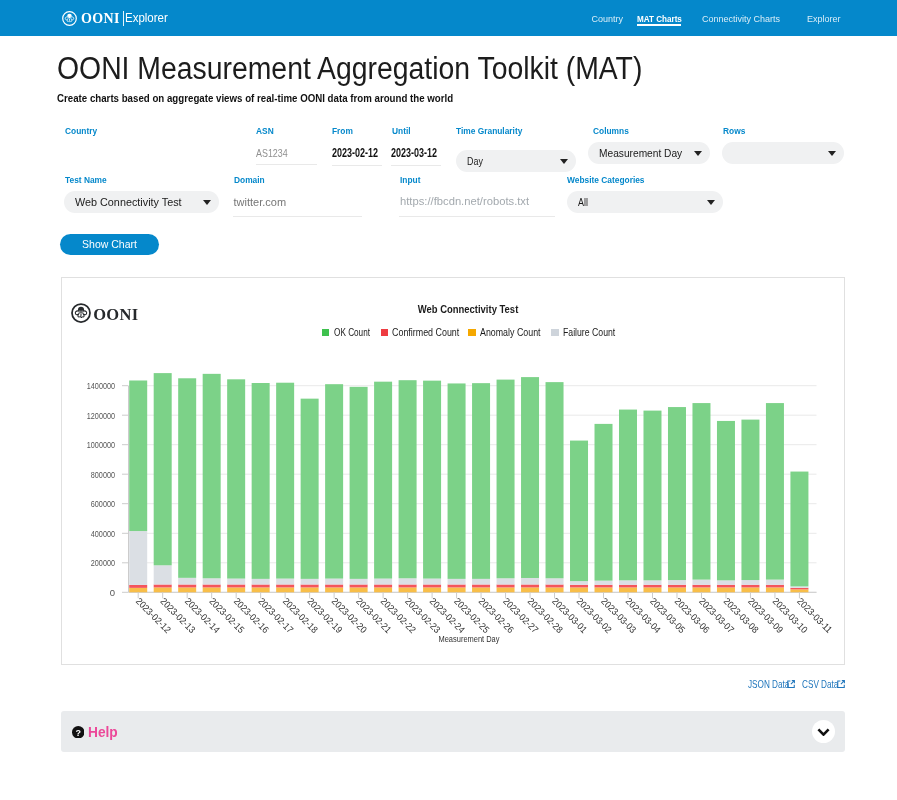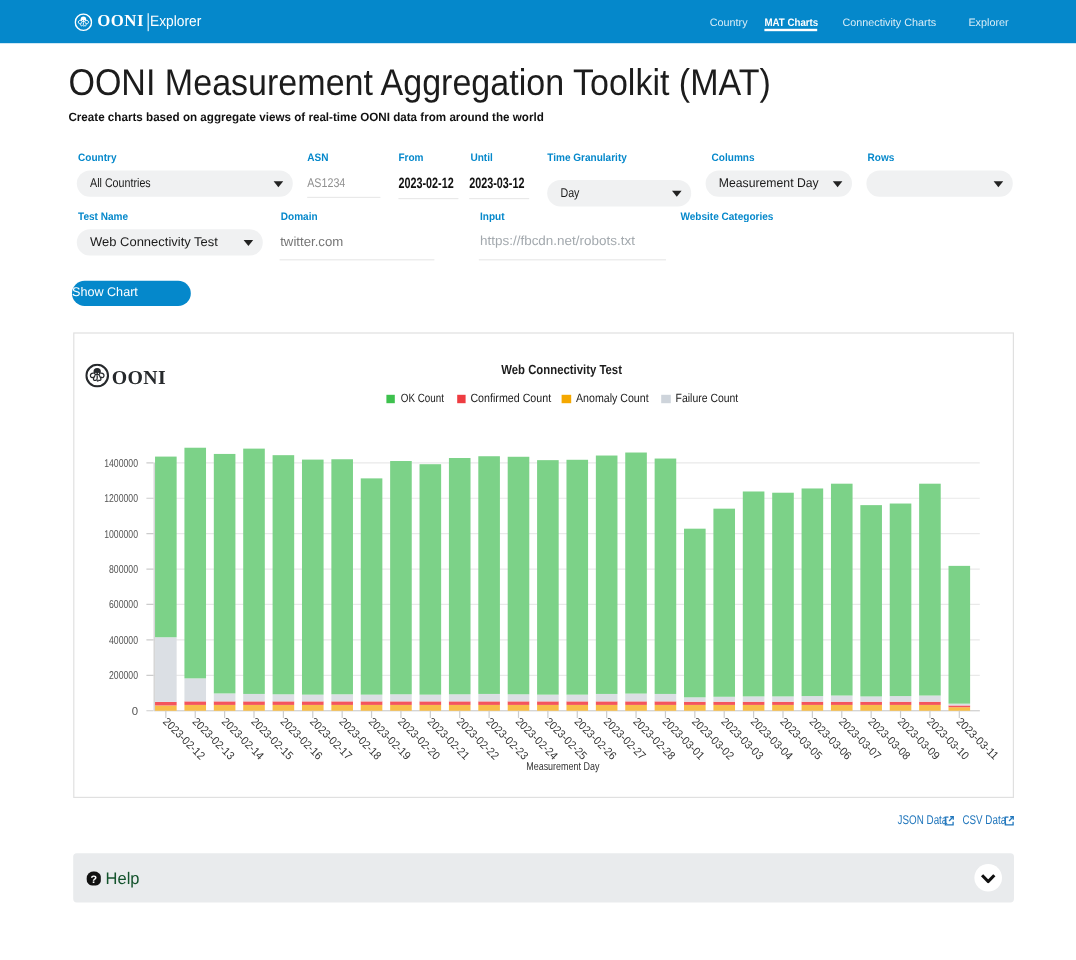--- a/index.html
+++ b/index.html
@@ -40,24 +40,20 @@
 <div class="abs" style="left:57px;top:93.8px;font-size:10px;line-height:10px;font-weight:bold;color:#111;transform:scaleX(.97);transform-origin:0 0">Create charts based on aggregate views of real-time OONI data from around the world</div>
 
 <div class="lab" style="left:64.5px;top:127.2px">Country</div>
 <div class="lab" style="left:256px;top:127.2px">ASN</div>
 <div class="lab" style="left:331.5px;top:127.2px">From</div>
 <div class="lab" style="left:391.5px;top:127.2px">Until</div>
 <div class="lab" style="left:456px;top:127.2px">Time Granularity</div>
 <div class="lab" style="left:593px;top:127.2px">Columns</div>
 <div class="lab" style="left:723px;top:127.2px">Rows</div>
 
-<div class="sel" style="left:64.4px;top:142px;width:179.6px;height:22px;">
-      <span>All Countries</span>
-      <i></i>
-    </div>
 <div class="abs" style="left:256px;top:147.5px;font-size:10.5px;line-height:11px;color:#909090;transform:scaleX(.85);transform-origin:0 0">AS1234</div>
 <div class="ul" style="left:255.6px;top:164px;width:61.3px"></div>
 <div class="abs" style="left:331.7px;top:147.3px;font-size:12.5px;line-height:13px;font-weight:600;color:#111;transform:scaleX(.72);transform-origin:0 0">2023-02-12</div>
 <div class="ul" style="left:331.7px;top:164.5px;width:50px"></div>
 <div class="abs" style="left:391px;top:147.3px;font-size:12.5px;line-height:13px;font-weight:600;color:#111;transform:scaleX(.72);transform-origin:0 0">2023-03-12</div>
 <div class="ul" style="left:390.5px;top:164.5px;width:50px"></div>
 <div class="sel" style="left:456px;top:150px;width:120px;height:22px;">
       <span>Day</span>
       <i></i>
     </div>
@@ -76,22 +72,26 @@
 <div class="lab" style="left:567px;top:175.6px">Website Categories</div>
 
 <div class="sel" style="left:63.5px;top:191px;width:155.5px;height:22px;">
       <span style="transform:scaleX(1.03)">Web Connectivity Test</span>
       <i></i>
     </div>
 <div class="abs" style="left:233.5px;top:197px;font-size:11px;line-height:11.5px;color:#767676">twitter.com</div>
 <div class="ul" style="left:232.5px;top:215.5px;width:129px"></div>
 <div class="abs" style="left:399.5px;top:195.8px;font-size:11px;line-height:11.5px;color:#A3A9AE;transform:scaleX(1.02);transform-origin:0 0">https://fbcdn.net/robots.txt</div>
 <div class="ul" style="left:398.5px;top:215.5px;width:156px"></div>
-
-<div class="abs" style="left:60px;top:234px;width:99px;height:20.5px;background:#0588CB;border-radius:10.5px;color:#fff;font-size:10.5px;text-align:left;line-height:20.5px">Show Chart</div>
+<div class="sel" style="left:567px;top:191px;width:155.5px;height:22px;">
+      <span>All</span>
+      <i></i>
+    </div>
+
+<div class="abs" style="left:60px;top:234px;width:99px;height:20.5px;background:#0588CB;border-radius:10.5px;color:#fff;font-size:10.5px;text-align:center;line-height:20.5px">Show Chart</div>
 
 <div class="abs" style="left:60.5px;top:277px;width:784px;height:388px;border:1px solid #e0e0e0;background:#fff">
 <svg width="784" height="388" viewBox="0 0 784 388" style="position:absolute;left:0;top:0" font-family="Liberation Sans, sans-serif">
 <line x1="66.5" y1="314.3" x2="754.5" y2="314.3" stroke="#e9e9e9" stroke-width="1"></line>
 <line x1="66.5" y1="284.8" x2="754.5" y2="284.8" stroke="#e9e9e9" stroke-width="1"></line>
 <line x1="66.5" y1="255.3" x2="754.5" y2="255.3" stroke="#e9e9e9" stroke-width="1"></line>
 <line x1="66.5" y1="225.7" x2="754.5" y2="225.7" stroke="#e9e9e9" stroke-width="1"></line>
 <line x1="66.5" y1="196.2" x2="754.5" y2="196.2" stroke="#e9e9e9" stroke-width="1"></line>
 <line x1="66.5" y1="166.7" x2="754.5" y2="166.7" stroke="#e9e9e9" stroke-width="1"></line>
 <line x1="66.5" y1="137.2" x2="754.5" y2="137.2" stroke="#e9e9e9" stroke-width="1"></line>
@@ -324,19 +324,19 @@
         <path d="M9.3 2.6H13.4V6.7" fill="none" stroke="#2076BC" stroke-width="1.7"></path>
         <path d="M13 3L7.8 8.2" stroke="#2076BC" stroke-width="1.7"></path>
       </svg>
     </div>
 
 <div class="abs" style="left:60.5px;top:710.5px;width:784.5px;height:41.5px;background:#E9EBED;border-radius:3px"></div>
 <svg class="abs" style="left:71.5px;top:725.5px" width="12.5" height="12.5" viewBox="0 0 16 16">
       <circle cx="8" cy="8" r="8" fill="#111"></circle>
       <text x="8" y="12.2" text-anchor="middle" font-size="11.5" font-weight="bold" fill="#fff" font-family="Liberation Sans">?</text>
     </svg>
-<div class="abs" style="left:88px;top:724.5px;font-size:14px;line-height:14.5px;font-weight:normal;color:#14532d;transform:scaleX(.98);transform-origin:0 0">Help</div>
+<div class="abs" style="left:88px;top:724.5px;font-size:14px;line-height:14.5px;font-weight:bold;color:#ec4899;transform:scaleX(.98);transform-origin:0 0">Help</div>
 <div class="abs" style="left:811.5px;top:720px;width:23px;height:23px;background:#fff;border-radius:50%"></div>
 <svg class="abs" style="left:816.5px;top:727.5px" width="13" height="8.5" viewBox="0 0 13 8.5">
       <path d="M1.4 1.4 L6.5 6.6 L11.6 1.4" fill="none" stroke="#111" stroke-width="2.6"></path>
     </svg>
 
 </div>
 
 </body></html>

